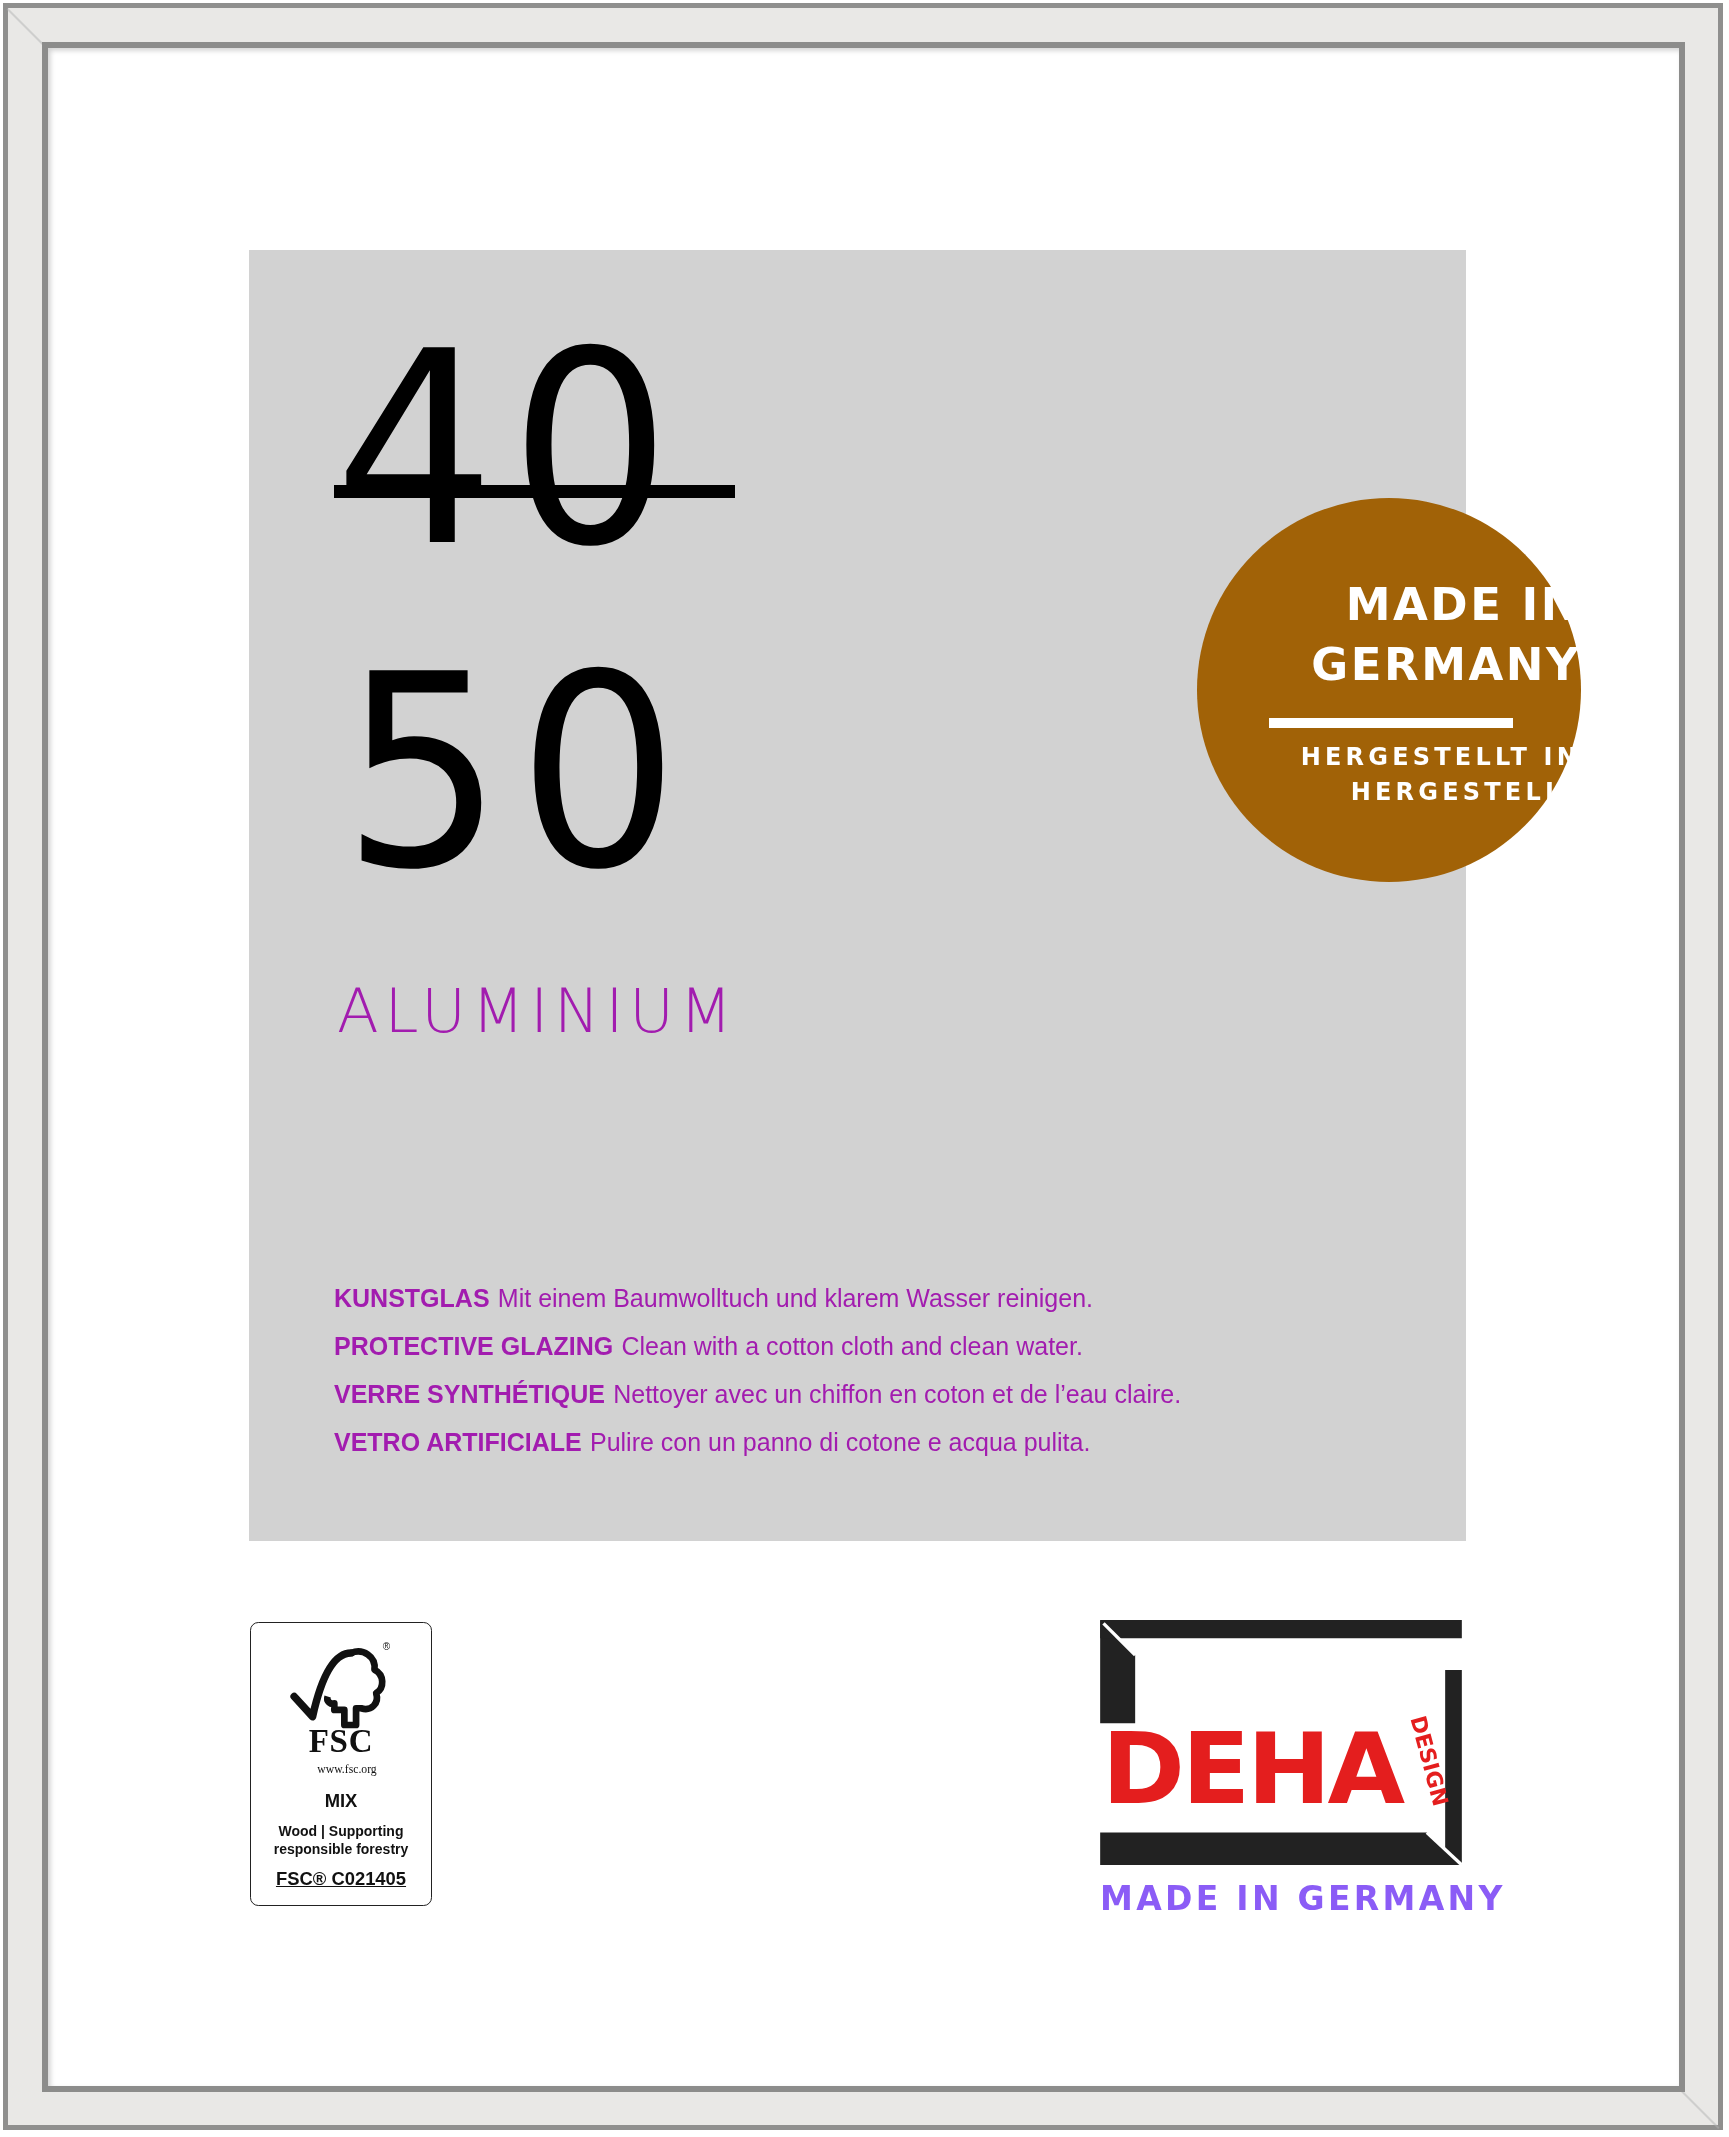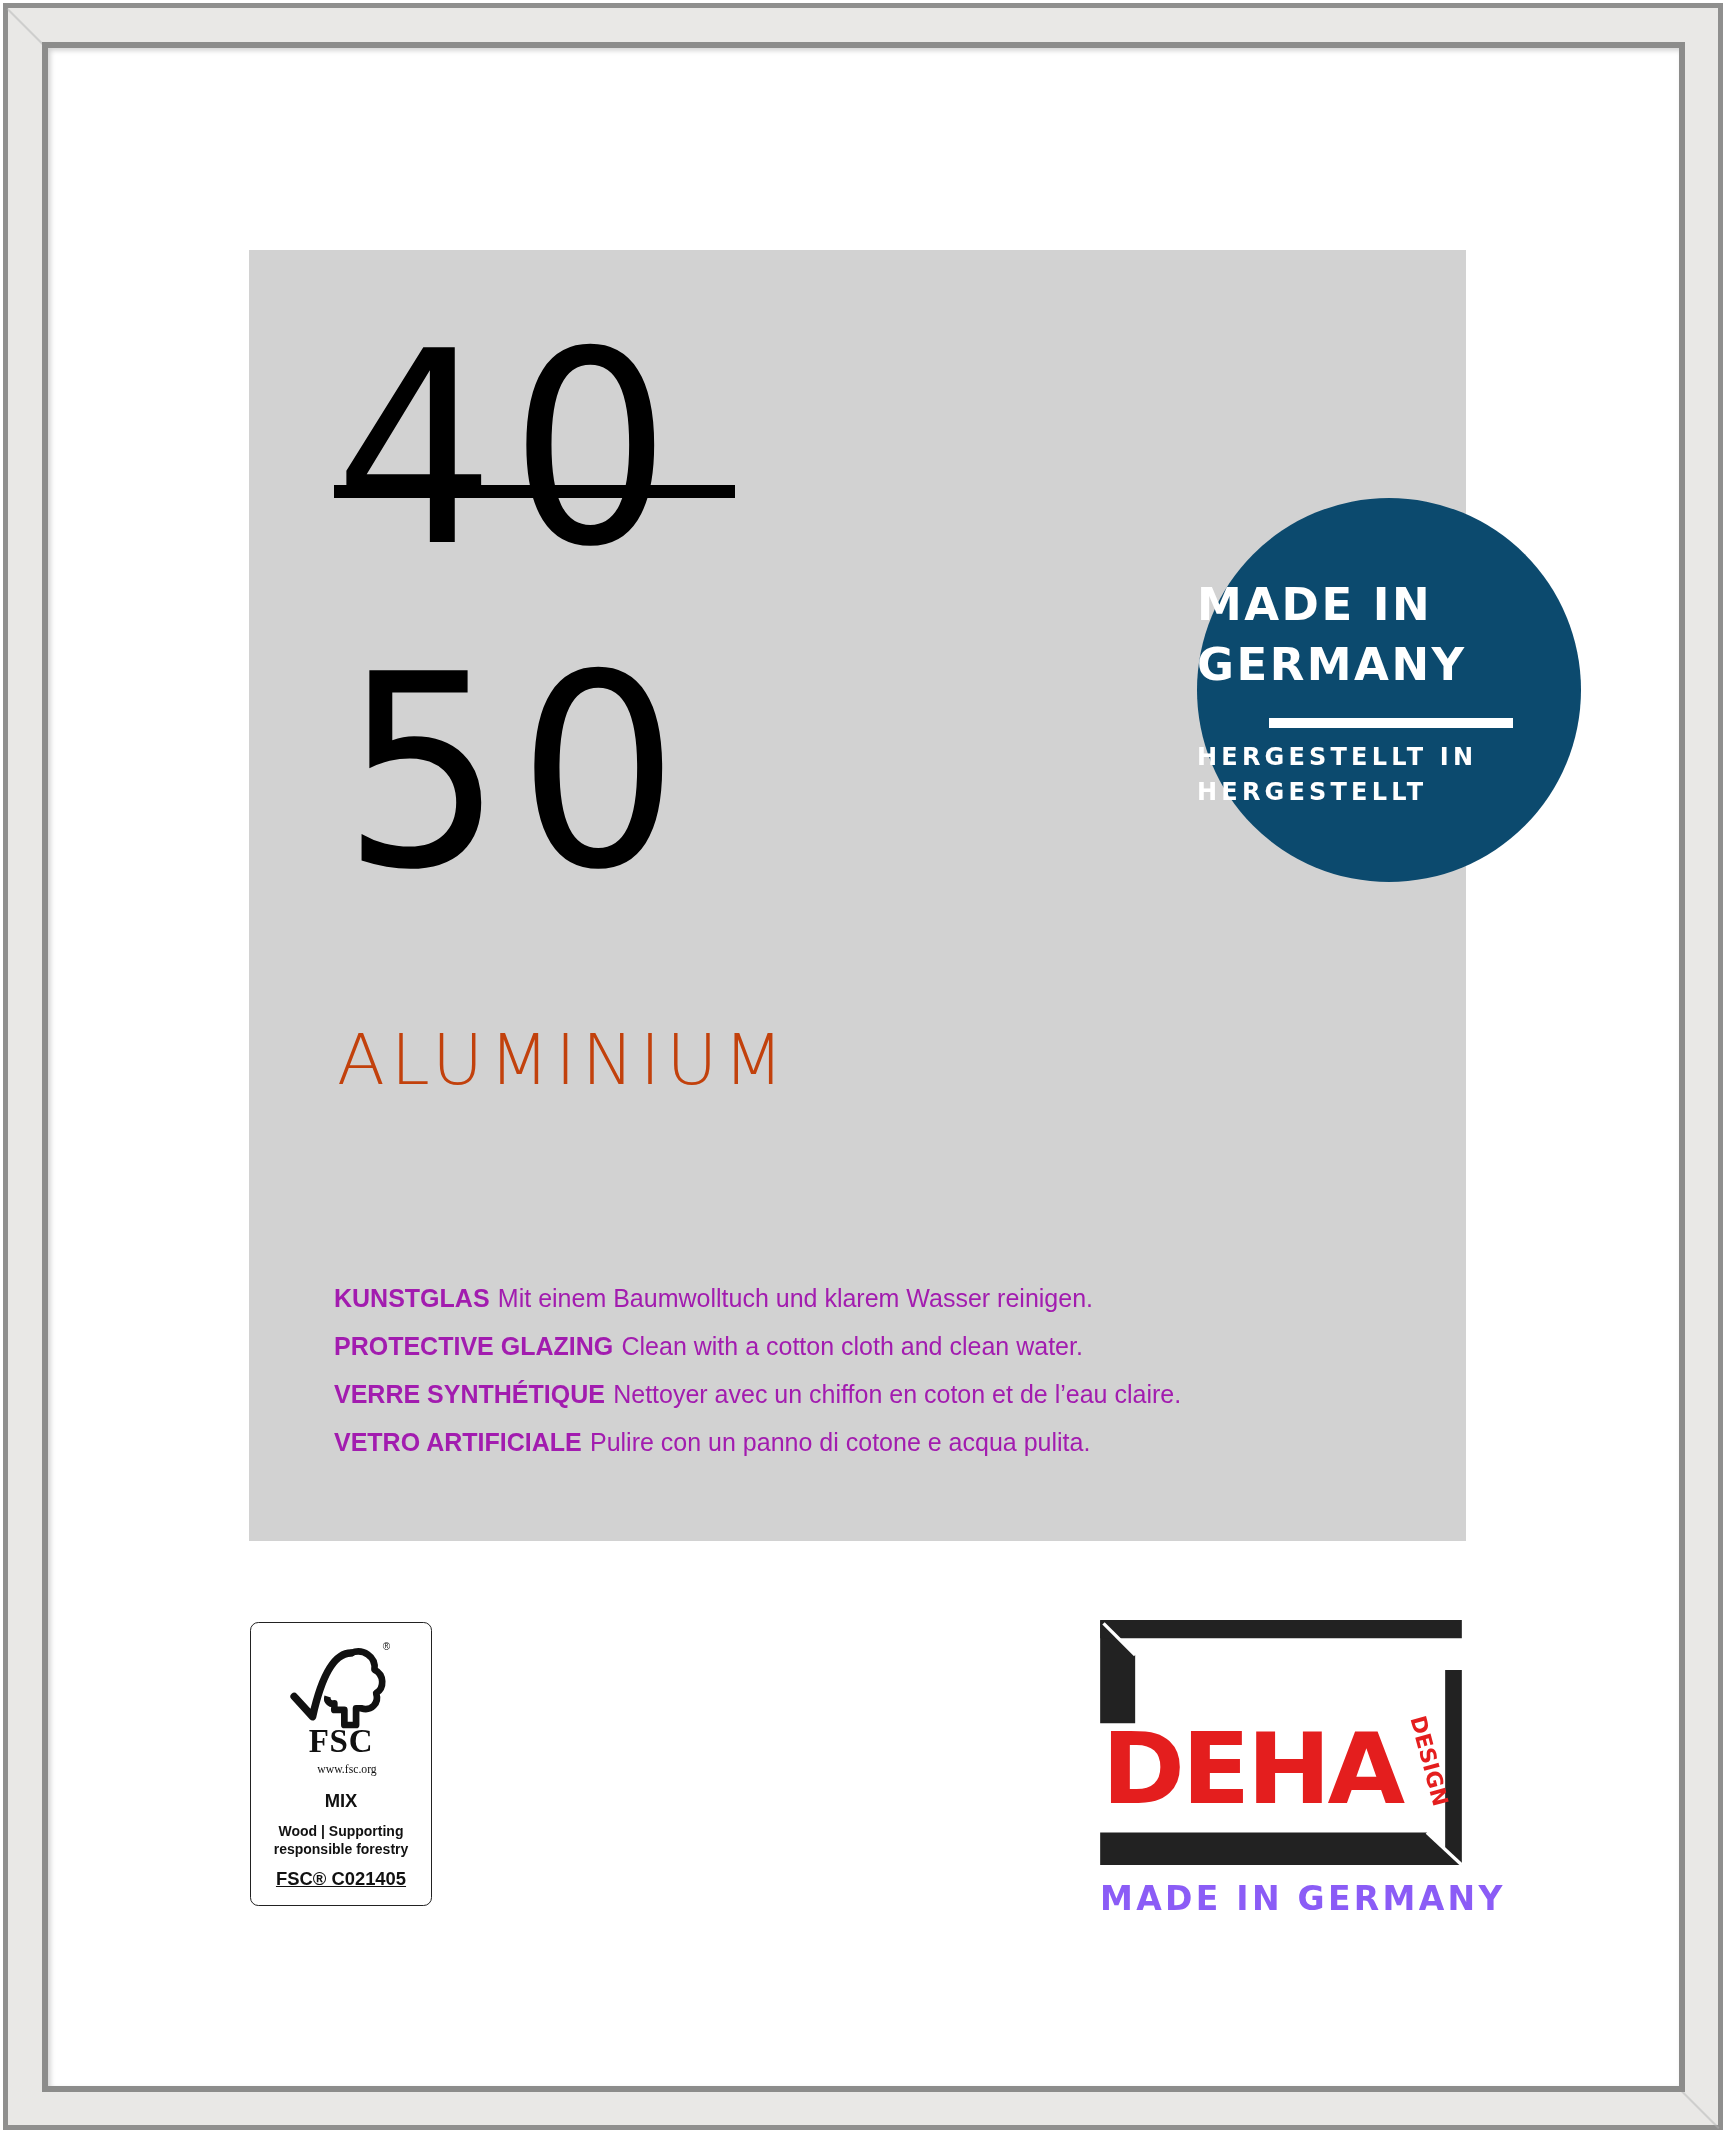--- a/index.html
+++ b/index.html
@@ -5,22 +5,22 @@
   html, body { margin:0; padding:0; }
   body { width:1729px; height:2137px; position:relative; background:#ffffff; overflow:hidden; font-family:"DejaVu Sans", sans-serif; }
   .frame-outer { position:absolute; left:3.3px; top:3.3px; width:1720px; height:2127px; box-sizing:border-box; border:5px solid #8f8f8e; background:#e9e8e6; }
   .frame-inner { position:absolute; left:42px; top:42px; width:1643px; height:2050px; box-sizing:border-box; border:6.7px solid #8c8c8b; background:#ffffff; box-shadow: inset 2.5px 2.5px 5px rgba(0,0,0,0.18); }
   .miter { position:absolute; width:53px; height:1.7px; background:rgba(180,180,180,0.5); transform-origin:0 0; }
   .panel { position:absolute; left:249px; top:250px; width:1217px; height:1291px; background:#d2d2d2; }
   .num { position:absolute; font-family:"DejaVu Sans", sans-serif; font-weight:400; color:#000; line-height:1; letter-spacing:15px; }
   .num.top { left:334px; top:316px; font-size:267px; transform:scaleX(0.95); transform-origin:left top; }
   .num.bottom { left:342px; top:509px; font-size:267px; transform:scaleX(0.95); transform-origin:left top; top:639px; }
   .frac-bar { position:absolute; left:334px; top:485px; width:401px; height:13.4px; background:#000; }
-  .material { position:absolute; left:337px; top:1019px; font-size:70px; letter-spacing:5.8px; color:#c2410c; font-family:"DejaVu Sans", sans-serif; font-weight:300; }
-  .badge { position:absolute; left:1197px; top:498px; width:384px; height:384px; border-radius:50%; background:#0c4a6e; color:#fff; text-align:left; }
+  .material { position:absolute; left:337px; top:975px; font-size:61px; letter-spacing:5.8px; color:#a21caf; font-family:"DejaVu Sans", sans-serif; font-weight:300; }
+  .badge { position:absolute; left:1197px; top:498px; width:384px; height:384px; border-radius:50%; background:#a16207; color:#fff; text-align:right; }
   .badge .l1 { position:absolute; left:0; right:0; top:77px; font-size:45px; font-weight:bold; letter-spacing:2.5px; line-height:60px; }
   .badge .rule { position:absolute; left:72px; width:244px; top:220px; height:10px; background:#fff; }
   .badge .l2 { position:absolute; left:0; right:0; top:242px; font-size:24px; font-weight:bold; letter-spacing:4.2px; line-height:35px; }
   .care { position:absolute; left:334px; top:1279px; font-family:"Liberation Sans Narrow","Liberation Sans", sans-serif; font-size:25px; color:#a21caf; }
   .care .row { height:48px; line-height:38px; white-space:nowrap; }
   .care .k { font-weight:bold; margin-right:8.3px; }
   .fsc { position:absolute; left:250px; top:1622px; width:182px; height:284px; box-sizing:border-box; border:1.7px solid #222; border-radius:8.3px; background:#fff; text-align:center; font-family:"Liberation Sans", sans-serif; color:#111; }
   .fsc .logo { position:absolute; left:33px; top:15px; width:109px; height:92px; }
   .fsc .brand { position:absolute; left:0; right:0; top:100px; font-family:"Liberation Serif", serif; font-size:33px; font-weight:bold; letter-spacing:0.8px; }
   .fsc .url { position:absolute; left:12px; right:0; top:140px; font-size:11.7px;font-family:Liberation Serif, serif; }

